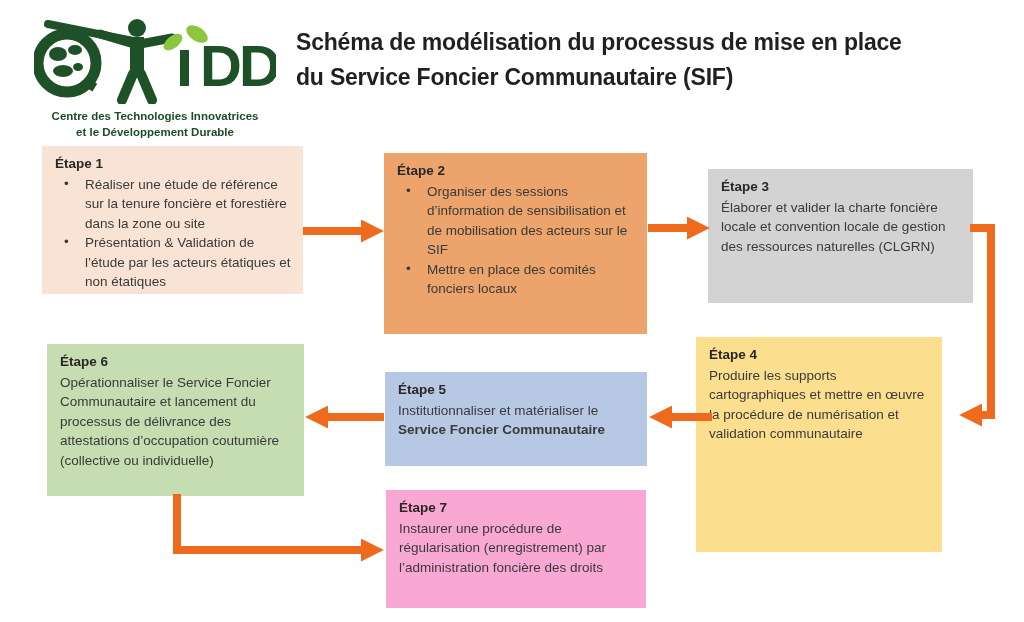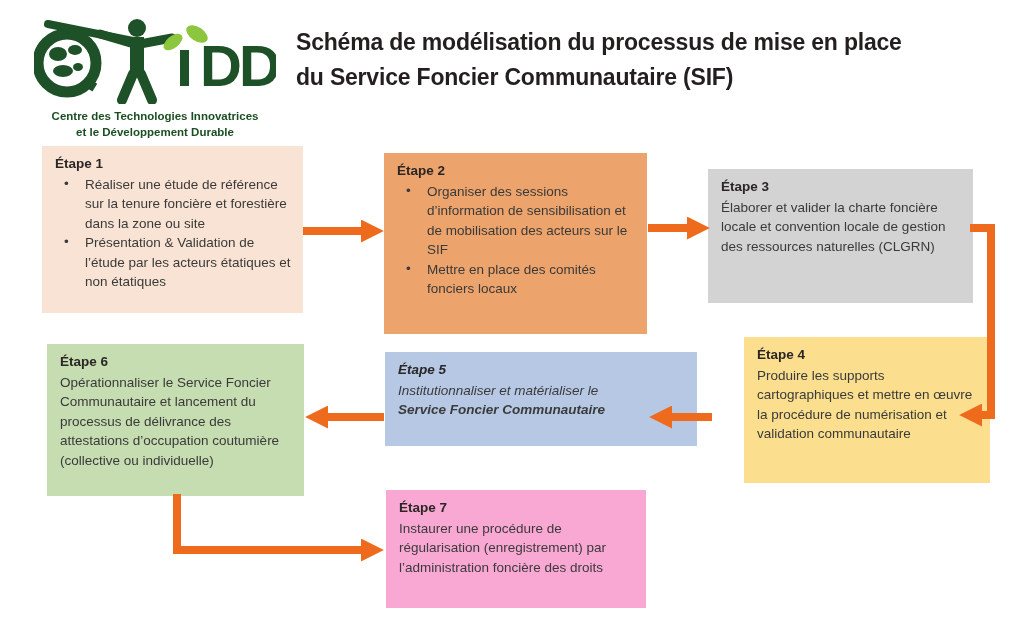--- a/index.html
+++ b/index.html
@@ -24,25 +24,25 @@
     position:absolute; box-sizing:border-box; z-index:1;
     color:#3A3A3A; font-size:13.5px; line-height:1.45;
     padding:8px 12px 8px 13px;
   }
   .step-label { font-weight:700; color:#2B2626; margin-bottom:1px; }
   .step ul { margin:0; padding:0; list-style:none; }
   .step li { position:relative; padding-left:30px; }
   .step li::before { content:"\2022"; position:absolute; left:9px; top:-1px; }
   .bold-line { font-weight:700; }
 
-  .s1 { left:42px;  top:146px; width:261px; height:167px; background:#F9E3D4; }
+  .s1 { left:42px;  top:146px; width:261px; height:148px; background:#F9E3D4; }
   .s2 { left:384px; top:141px; width:263px; height:181px; background:#ECA36C;margin-top:12px; }
   .s3 { left:708px; top:169px; width:265px; height:134px; background:#D3D3D3; }
-  .s4 { left:744px; top:337px; width:246px; height:146px; background:#FBDF8E; }
-  .s5 { left:385px; top:352px; width:312px; height:94px;  background:#B6C8E4;font-style:italic; }
+  .s4 { left:696px; top:337px; width:246px; height:215px; background:#FBDF8E; }
+  .s5 { left:385px; top:372px; width:262px; height:94px;  background:#B6C8E4; }
   .s6 { left:47px;  top:344px; width:257px; height:152px; background:#C6DCB1; }
   .s7 { left:386px; top:490px; width:260px; height:118px; background:#f9a8d4; }
 
   
   .arrows { position:absolute; left:0; top:0; z-index:2; pointer-events:none; }
   .arrow { stroke:#EE6A1D; stroke-width:8; fill:none; stroke-linejoin:miter; }
 </style>
 </head>
 <body>
 

